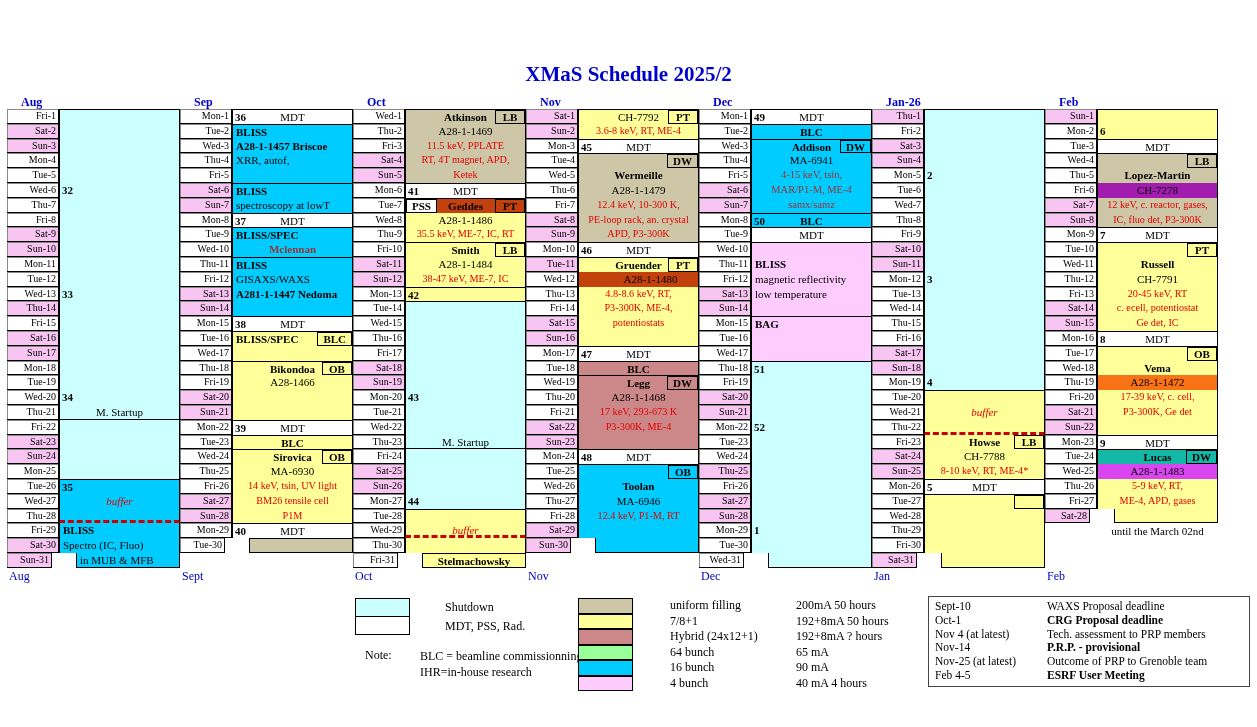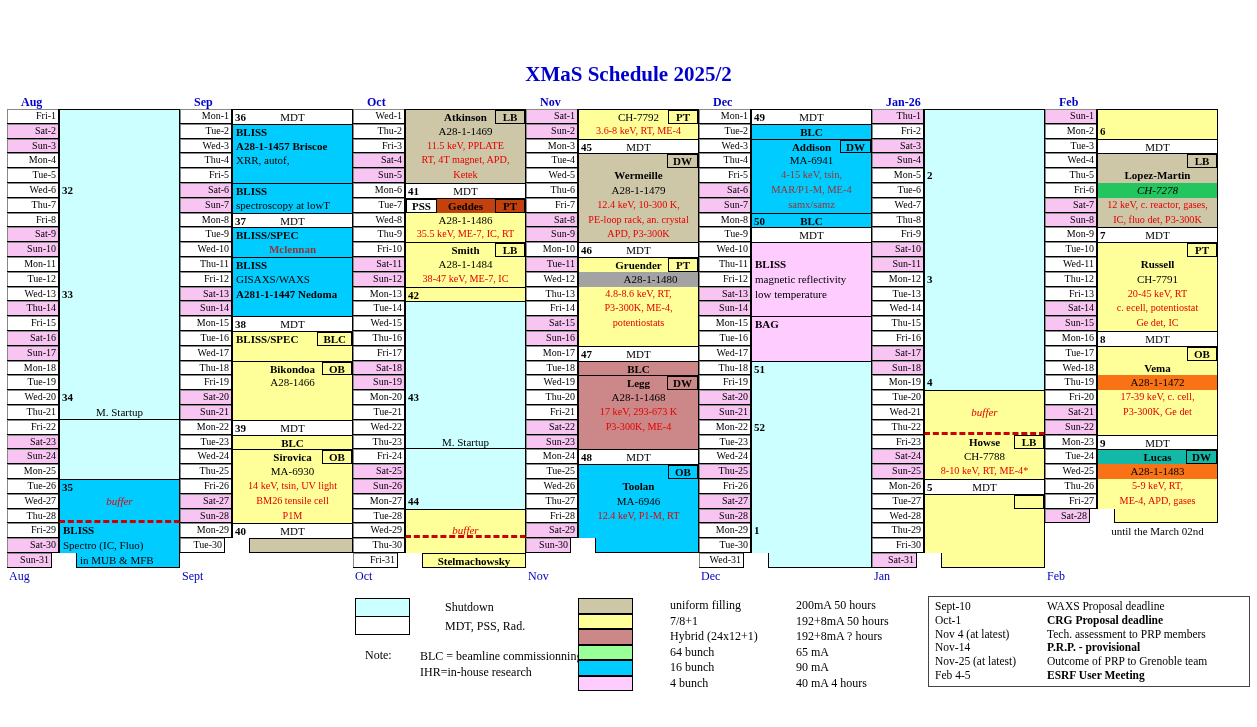--- a/index.html
+++ b/index.html
@@ -633,21 +633,21 @@
           </div>
           <div class="day-row">
             <div class="day-label pk">Tue-11</div>
             <div class="day-content sep" style="background: rgb(255, 255, 153);">
               <span class="ctext bc">Gruender</span>
               <span class="tag tagr">PT</span>
             </div>
           </div>
           <div class="day-row">
             <div class="day-label">Wed-12</div>
-            <div class="day-content" style="background: #a3a3a3; padding-left: 24px;">
+            <div class="day-content" style="background: #c2410c; padding-left: 24px;">
               <span class="ctext c">A28-1-1480</span>
             </div>
           </div>
           <div class="day-row">
             <div class="day-label">Thu-13</div>
             <div class="day-content" style="background: rgb(255, 255, 153);">
               <span class="ctext rc">4.8-8.6 keV, RT,</span>
             </div>
           </div>
           <div class="day-row">
@@ -1091,21 +1091,21 @@
             </div>
           </div>
           <div class="day-row">
             <div class="day-label">Thu-5</div>
             <div class="day-content" style="background: rgb(205, 199, 167);">
               <span class="ctext bc">Lopez-Martin</span>
             </div>
           </div>
           <div class="day-row">
             <div class="day-label">Fri-6</div>
-            <div class="day-content" style="background: #22c55e; font-style: italic;">
+            <div class="day-content" style="background: #a21caf;">
               <span class="ctext c">CH-7278</span>
             </div>
           </div>
           <div class="day-row">
             <div class="day-label pk">Sat-7</div>
             <div class="day-content" style="background: rgb(205, 199, 167);">
               <span class="ctext rc">12 keV, c. reactor, gases,</span>
             </div>
           </div>
           <div class="day-row">
@@ -1207,21 +1207,21 @@
           </div>
           <div class="day-row">
             <div class="day-label">Tue-24</div>
             <div class="day-content sep" style="background: #14b8a6;">
               <span class="ctext bc">Lucas</span>
               <span class="tag tagr">DW</span>
             </div>
           </div>
           <div class="day-row">
             <div class="day-label">Wed-25</div>
-            <div class="day-content" style="background: #f97316;">
+            <div class="day-content" style="background: #d946ef;">
               <span class="ctext c">A28-1-1483</span>
             </div>
           </div>
           <div class="day-row">
             <div class="day-label">Thu-26</div>
             <div class="day-content" style="background: rgb(255, 255, 153);">
               <span class="ctext rc">5-9 keV, RT,</span>
             </div>
           </div>
           <div class="day-row">

